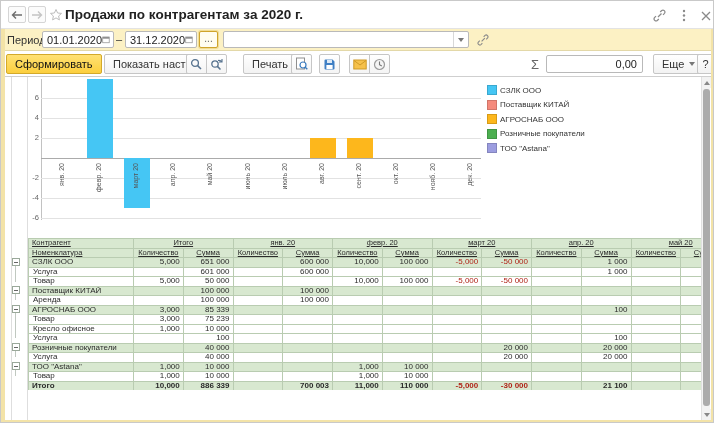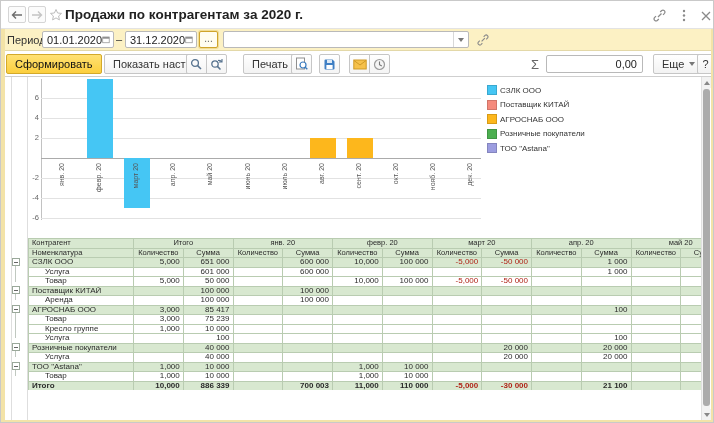--- a/index.html
+++ b/index.html
@@ -44,27 +44,27 @@
   #chart .ytick{position:absolute;left:0;width:11px;font-size:7.5px;color:#666;text-align:right;}
   #chart .bar{position:absolute;width:26px;z-index:1;}
   #chart .xlabel{position:absolute;top:101px;width:44px;height:10px;font-size:7px;color:#555;text-align:right;transform:rotate(-90deg);white-space:nowrap;z-index:2;}
   #chart .legend-item{position:absolute;left:459px;height:12px;display:flex;align-items:center;}
   #chart .legend-item .sw{width:10px;height:10px;margin-right:3px;border:1px solid rgba(0,0,0,.15);}
   #chart .legend-item .lb{font-size:8px;color:#333;white-space:nowrap;}
   
   #tablewrap{position:absolute;left:27px;top:161px;width:674px;height:152px;overflow:hidden;}
   table.rpt{border-collapse:collapse;table-layout:fixed;width:703px;}
   table.rpt td,table.rpt th{border:1px solid #b9ccb1;font-size:8px;font-weight:400;color:#2b2b2b;padding:0 3px;height:8.4px;line-height:8.5px;overflow:hidden;white-space:nowrap;}
-  table.rpt th{background:#d8e8d0;text-align:center;font-size:7.5px;}
+  table.rpt th{background:#d8e8d0;text-align:center;font-size:7.5px;text-decoration:underline;}
   table.rpt th.cname{text-align:left;}
   table.rpt td.num{text-align:right;}
   table.rpt td.neg{color:#b02418;}
   table.rpt tr.group td{background:#d8e8d0;}
   table.rpt tr.detail td{background:#fff;}
-  table.rpt tr.detail td.name{padding-left:16px;margin-top:40px;}
+  table.rpt tr.detail td.name{padding-left:4px;margin-top:40px;}
   table.rpt tr.total td{background:#d8e8d0;font-weight:700;border-top:1px solid #85a377;}
   
   .gmbox{position:absolute;left:11px;width:8px;height:8px;border:1px solid #9aa89a;background:#fff;z-index:3;cursor:pointer;}
   .gmbox::after{content:"";position:absolute;left:1px;top:3px;width:4px;height:1px;background:#666;}
   .gmline{position:absolute;left:14px;width:1px;background:#c0c8c0;}
   
   .footnote{position:absolute;left:30px;font-size:7.5px;color:#222;white-space:nowrap;}
   
   .vscroll{position:absolute;left:700px;top:0;width:9px;height:343px;background:#f2f2f2;border-left:1px solid #e0e0e0;}
   .vscroll .arr{position:absolute;left:0;width:9px;height:11px;background:#f2f2f2;display:flex;align-items:center;justify-content:center;}
@@ -366,21 +366,21 @@
               <td class="num"></td>
               <td class="num"></td>
               <td class="num"></td>
               <td class="num"></td>
               <td class="num"></td>
               <td class="num"></td>
             </tr>
             <tr class="group">
               <td class="name">АГРОСНАБ ООО</td>
               <td class="num">3,000</td>
-              <td class="num">85 417</td>
+              <td class="num">85 339</td>
               <td class="num"></td>
               <td class="num"></td>
               <td class="num"></td>
               <td class="num"></td>
               <td class="num"></td>
               <td class="num"></td>
               <td class="num"></td>
               <td class="num">100</td>
               <td class="num"></td>
               <td class="num"></td>
@@ -394,21 +394,21 @@
               <td class="num"></td>
               <td class="num"></td>
               <td class="num"></td>
               <td class="num"></td>
               <td class="num"></td>
               <td class="num"></td>
               <td class="num"></td>
               <td class="num"></td>
             </tr>
             <tr class="detail">
-              <td class="name">Кресло группе</td>
+              <td class="name">Кресло офисное</td>
               <td class="num">1,000</td>
               <td class="num">10 000</td>
               <td class="num"></td>
               <td class="num"></td>
               <td class="num"></td>
               <td class="num"></td>
               <td class="num"></td>
               <td class="num"></td>
               <td class="num"></td>
               <td class="num"></td>

